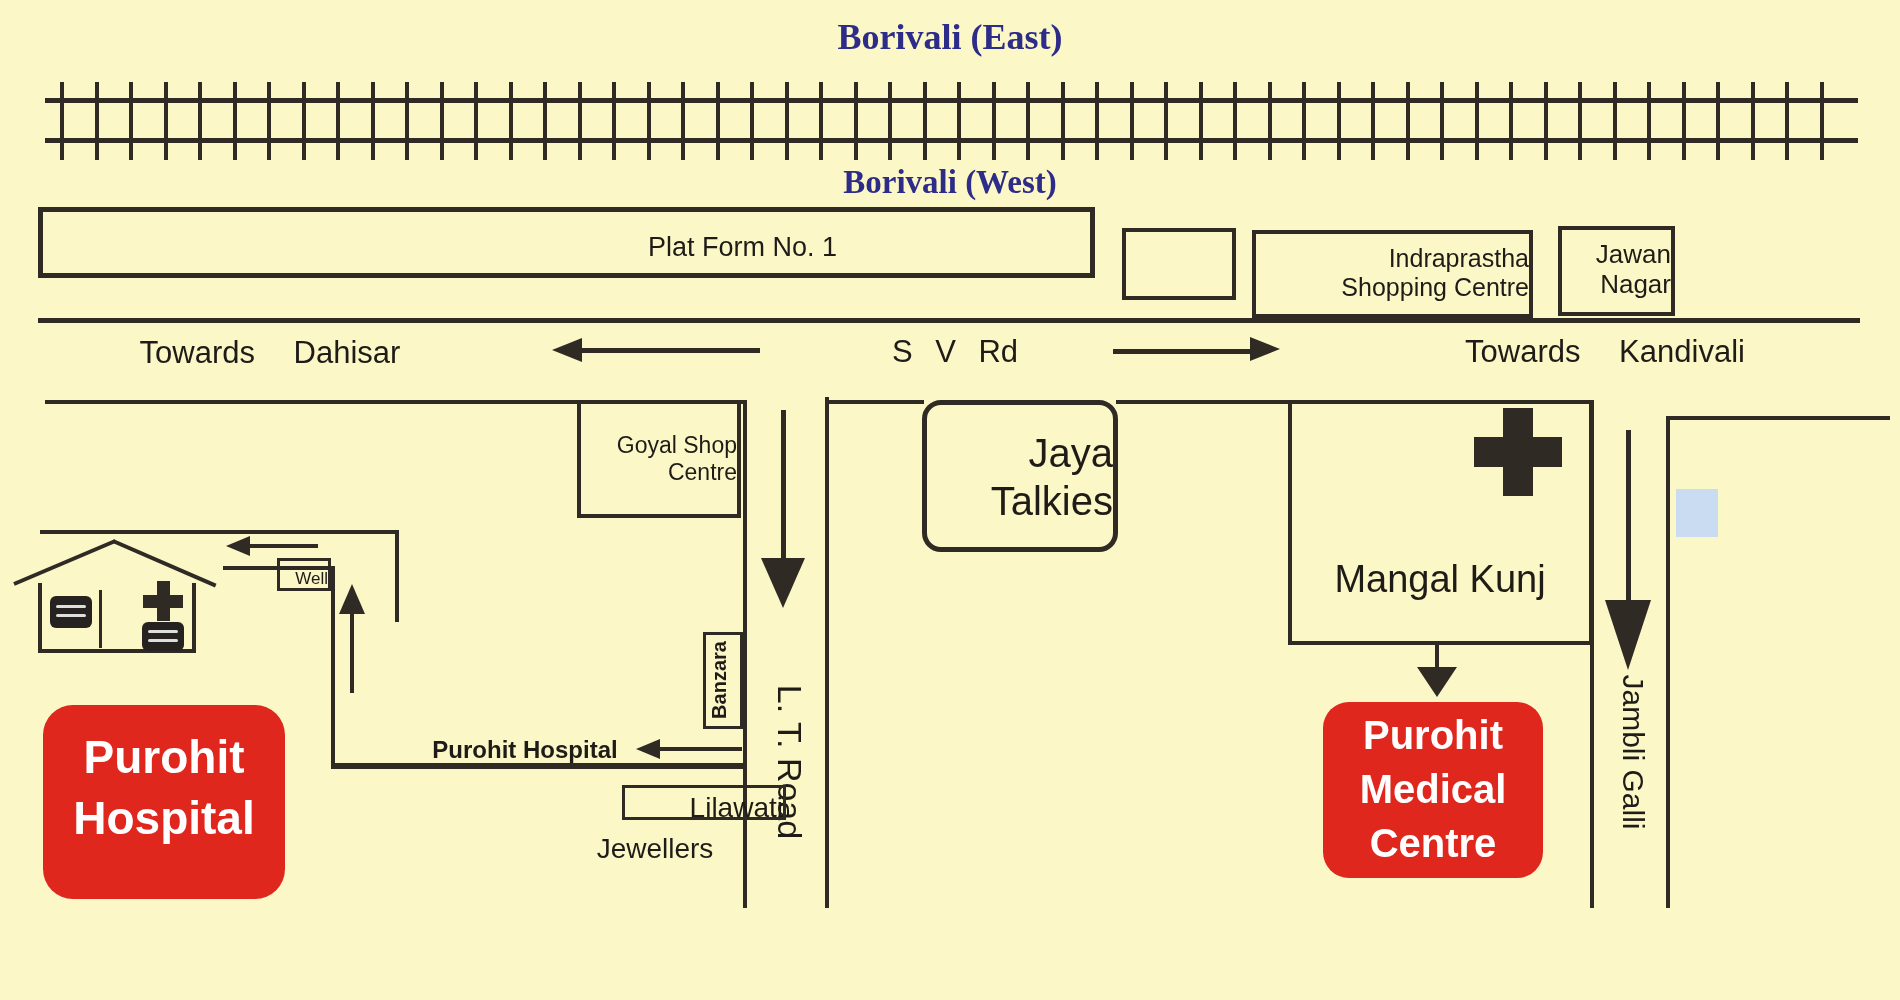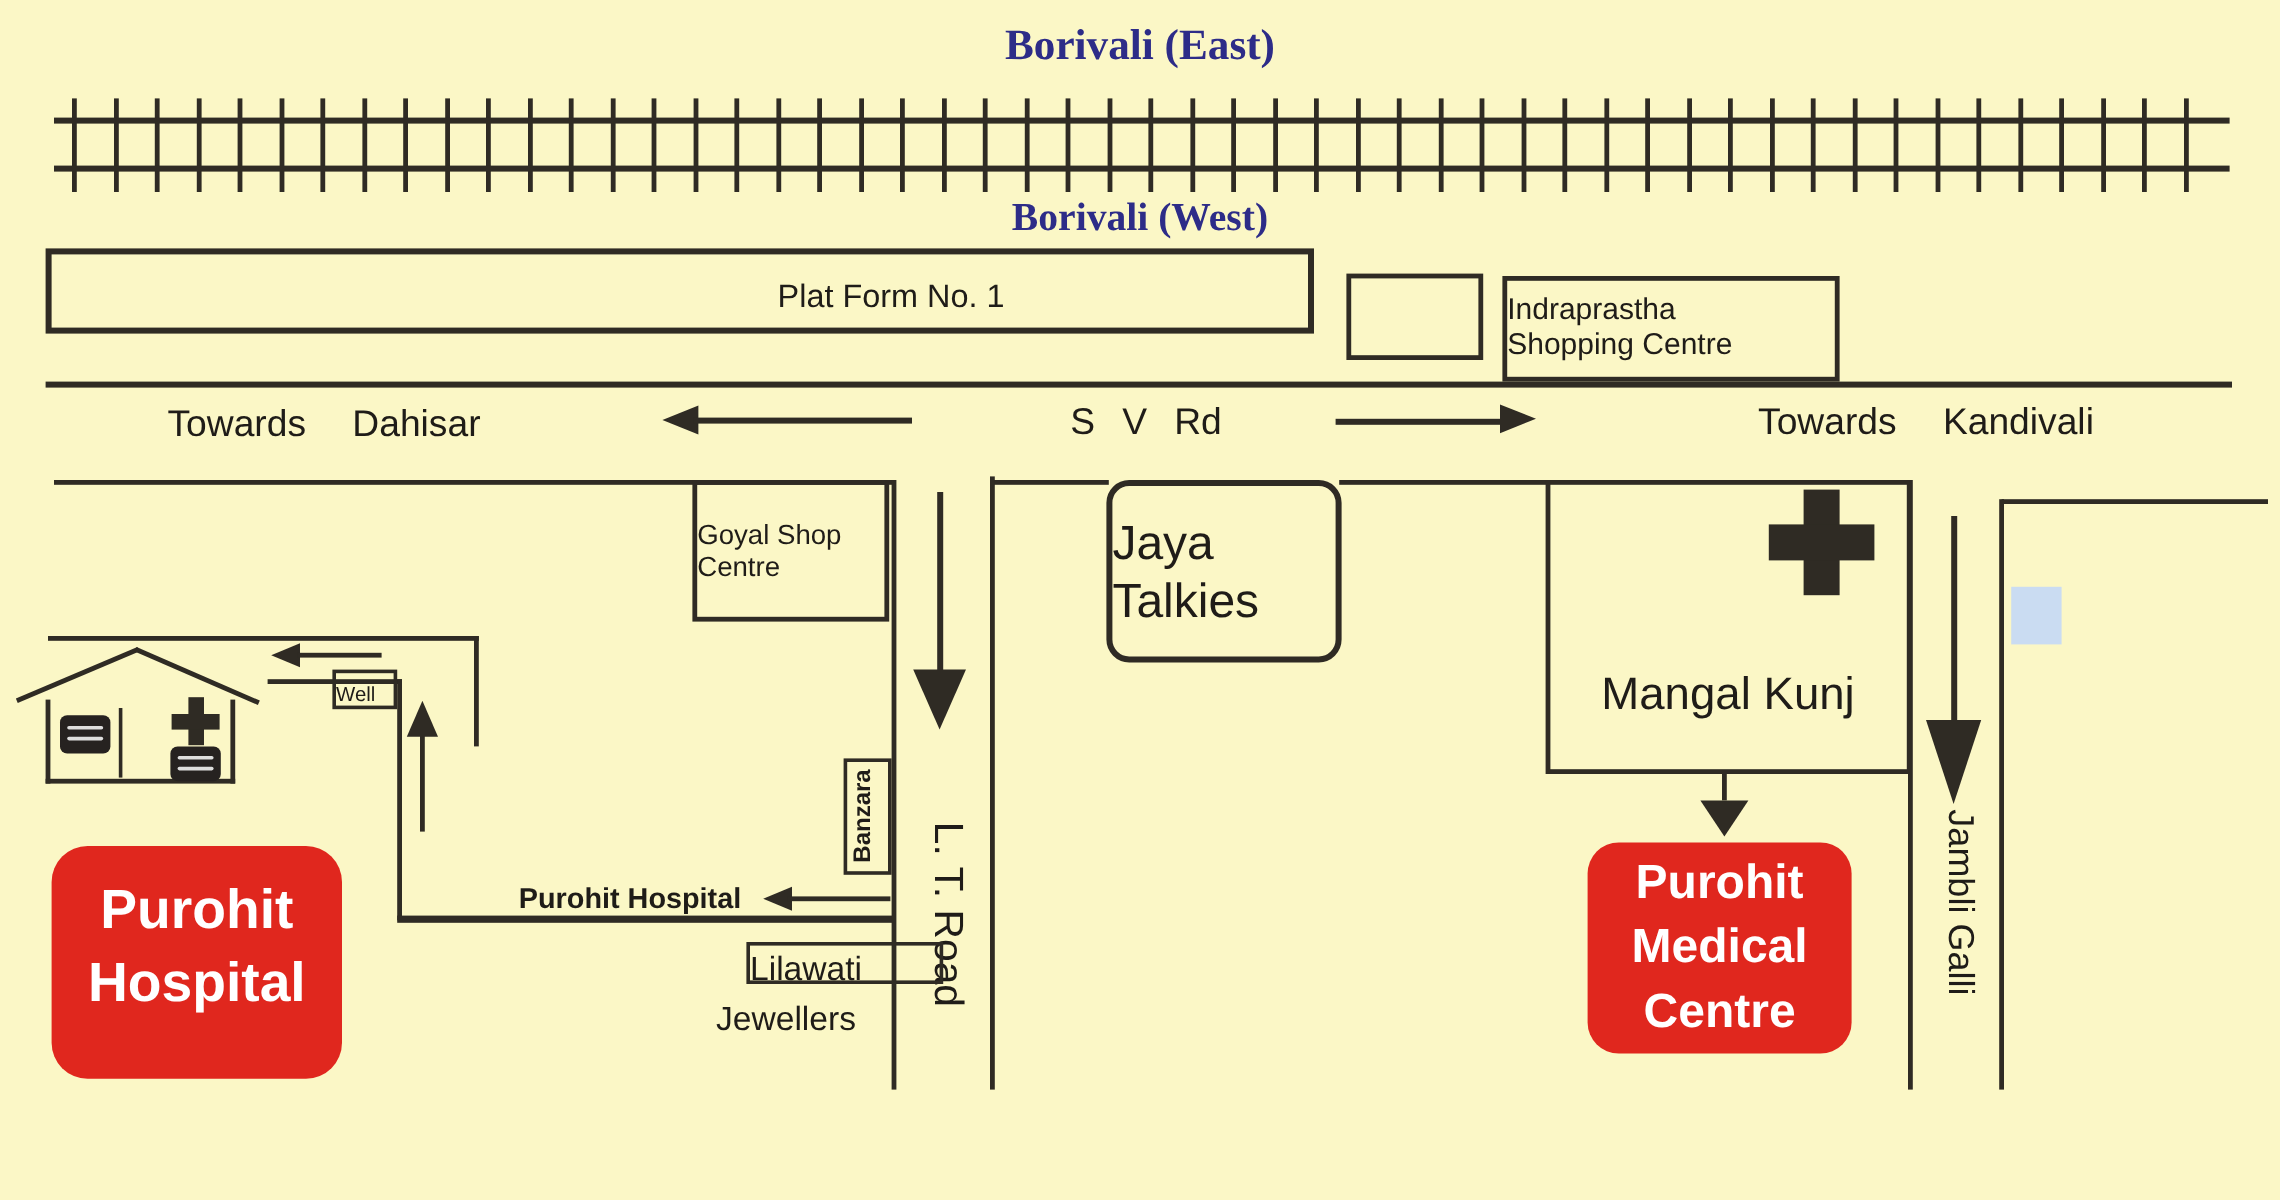--- a/index.html
+++ b/index.html
@@ -4,21 +4,21 @@
 <style>
   html,body{margin:0;padding:0;}
   #canvas{
     position:relative;width:1900px;height:1000px;overflow:hidden;
     background:#fbf7c6;
     font-family:"Liberation Sans",sans-serif;
     color:#1f1c18;
   }
   .abs{position:absolute;}
   .line{position:absolute;background:#2f2b24;}
-  .box{position:absolute;border:4px solid #2f2b24;box-sizing:border-box;text-align:left;}
+  .box{position:absolute;border:4px solid #2f2b24;box-sizing:border-box;text-align:right;}
   .serifnavy{font-family:"Liberation Serif",serif;font-weight:bold;color:#2d2c88;}
   .ctr{text-align:center;}
   
   .head{position:absolute;width:0;height:0;}
   .head-left{border-top:12px solid transparent;border-bottom:12px solid transparent;border-right:30px solid #2f2b24;}
   .head-left-sm{border-top:10px solid transparent;border-bottom:10px solid transparent;border-right:24px solid #2f2b24;}
   .head-right{border-top:12px solid transparent;border-bottom:12px solid transparent;border-left:30px solid #2f2b24;}
   .head-down{border-left:22px solid transparent;border-right:22px solid transparent;border-top:50px solid #2f2b24;}
   .head-down-long{border-left:23px solid transparent;border-right:23px solid transparent;border-top:70px solid #2f2b24;}
   .head-down-sm{border-left:20px solid transparent;border-right:20px solid transparent;border-top:30px solid #2f2b24;}
@@ -103,20 +103,24 @@
   <div class="box" style="left:38px;top:207px;width:1057px;height:71px;border-width:5px;"></div>
   <div class="abs" style="left:648px;top:232px;font-size:27px;">Plat Form No. 1</div>
 
   <div class="box" style="left:1122px;top:228px;width:114px;height:72px;"></div>
 
   <div class="box" style="left:1252px;top:230px;width:281px;height:88px;font-size:25px;line-height:29px;padding-top:10px;">
     <div>Indraprastha</div>
     <div>Shopping  Centre</div>
   </div>
 
+  <div class="box" style="left:1558px;top:226px;width:117px;height:90px;font-size:26px;line-height:30px;padding-top:9px;">
+    <div>Jawan</div>
+    <div>Nagar</div>
+  </div>
 
   <div class="line" style="left:38px;top:318px;width:1822px;height:5px;"></div>
   <div class="line" style="left:45px;top:400px;width:700px;height:4px;"></div>
   <div class="line" style="left:825px;top:400px;width:99px;height:4px;"></div>
   <div class="line" style="left:1116px;top:400px;width:174px;height:4px;"></div>
   <div class="line" style="left:1668px;top:416px;width:222px;height:4px;"></div>
 
   <div class="abs ctr" style="left:80px;top:335px;width:380px;font-size:31px;word-spacing:30px;">Towards Dahisar</div>
 
   <div class="abs" style="left:552px;top:338px;">

